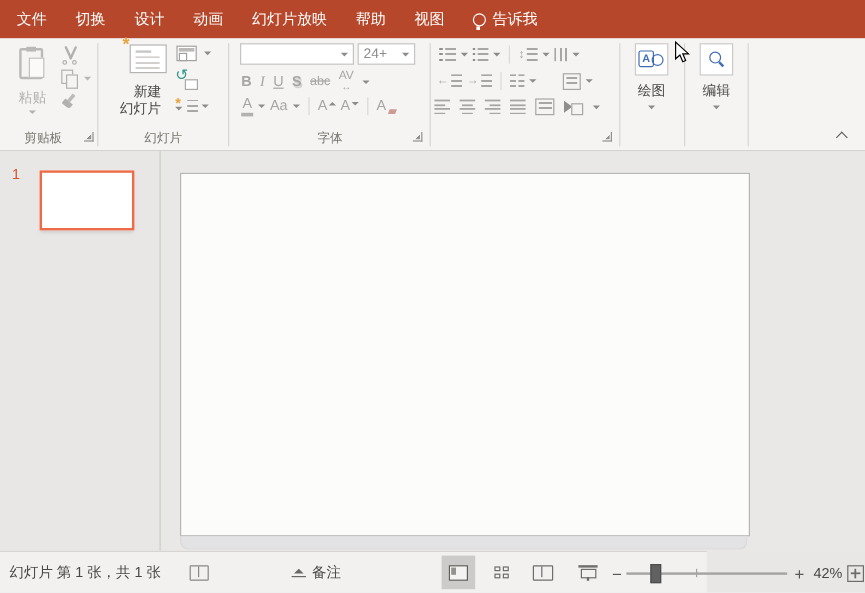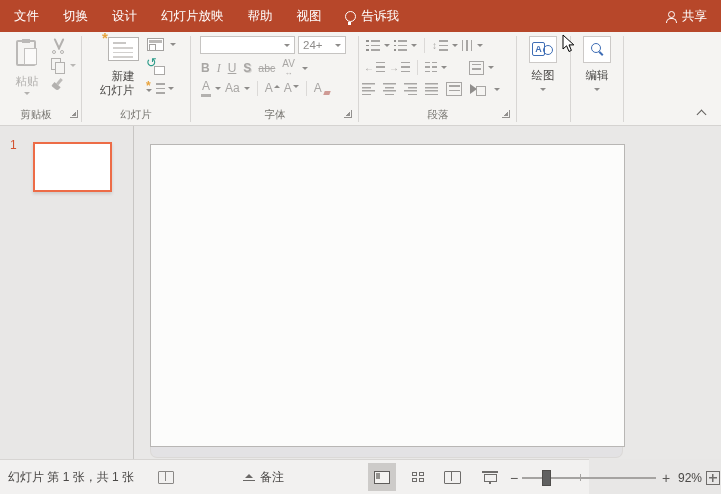--- a/index.html
+++ b/index.html
@@ -162,30 +162,27 @@
 </style>
 </head>
 <body>
 
 <div id="app">
 
   <div class="menubar">
     <div class="tab first">文件</div>
     <div class="tab">切换</div>
     <div class="tab">设计</div>
+    <div class="tab">动画</div>
     <div class="tab">幻灯片放映</div>
     <div class="tab">帮助</div>
     <div class="tab">视图</div>
     <div class="tellme">
       <span class="bulb"></span>
       <span>告诉我</span>
-    </div>
-    <div class="share">
-      <span class="person"></span>
-      <span>共享</span>
     </div>
   </div>
 
   <div class="ribbon">
 
     <div>
       <span class="ic-paste"></span>
       <div style="position:absolute;left:8px;top:42px;width:38px;text-align:center;font-size:11.5px;color:#b3b1af;">粘贴</div>
       <span class="caret" style="position:absolute;left:24px;top:60px;border-top-color:#b3b1af;"></span>
     </div>
@@ -318,21 +315,20 @@
       <span class="al al-l"></span>
       <span class="al al-c"></span>
       <span class="al al-r"></span>
       <span class="al al-j"></span>
       <span class="albox" style="width:16px;">
         <span class="ln" style="width:11px;height:8px;"></span>
       </span>
       <span class="smartart"></span>
       <span class="caret"></span>
     </div>
-    <div class="grp-label" style="left:360px;width:156px;">段落</div>
     <span class="launcher" style="left:502px;top:78px;"></span>
     <div class="vdiv" style="left:516px;"></div>
 
     <div>
       <div class="bigbox" style="left:529px;top:4px;">
         <span class="ic-draw">
           <span class="abox">A</span>
           <span class="circ"></span>
         </span>
       </div>
@@ -400,21 +396,21 @@
       </span>
     </div>
 
     <span class="zbtn" style="left:510px;">−</span>
     <div class="zoomtrack">
       <span class="zoomtick"></span>
       <span class="zoomthumb"></span>
     </div>
     <span class="zbtn" style="left:662px;">+</span>
     <div class="sb" style="left:678px;">
-      <span>92%</span>
+      <span>42%</span>
     </div>
     <span class="fit"></span>
   </div>
 
   <div class="cursor">
     <svg width="13" height="19" viewBox="0 0 13 19">
       <path d="M1 1 L1 15 L4.6 11.8 L7 17.5 L9.4 16.4 L7 10.9 L11.8 10.9 Z" fill="#ffffff" stroke="#000000" stroke-width="1"></path>
     </svg>
   </div>
 

